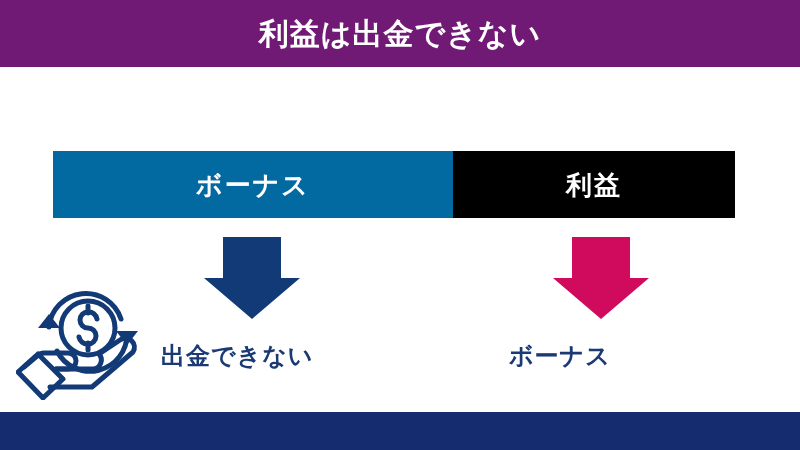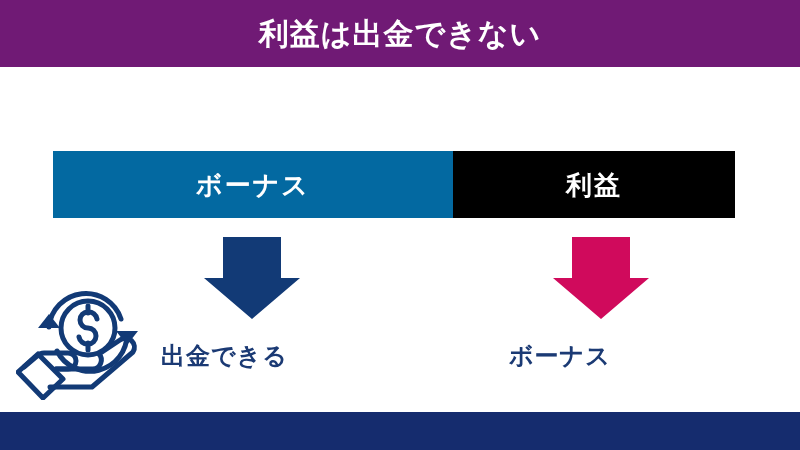--- a/index.html
+++ b/index.html
@@ -176,18 +176,18 @@
 
       <g fill="none" stroke="#123a76" stroke-width="5" stroke-linecap="round" stroke-linejoin="round">
         <path d="M8 95 L21 84 a10 10 0 0 1 8 -3 L52 81 a8 8 0 0 1 8 8 a8 8 0 0 1 -8 8 L40 97"></path>
         <path d="M40 97 L77 97 a9 9 0 0 0 6 -15 L104 68 a9 9 0 0 1 13 12 L76 115 L34 115"></path>
       </g>
 
       <path d="M2 100 L22 82 L47 107 L27 126 Z" fill="none" stroke="#123a76" stroke-width="5" stroke-linejoin="round"></path>
     </svg>
   </div>
 
-  <div class="caption caption-bonus">出金できる</div>
+  <div class="caption caption-bonus">出金できない</div>
   <div class="caption caption-profit">ボーナス</div>
 
   <div class="footer-bar"></div>
 
 </div>
 
 </body></html>

